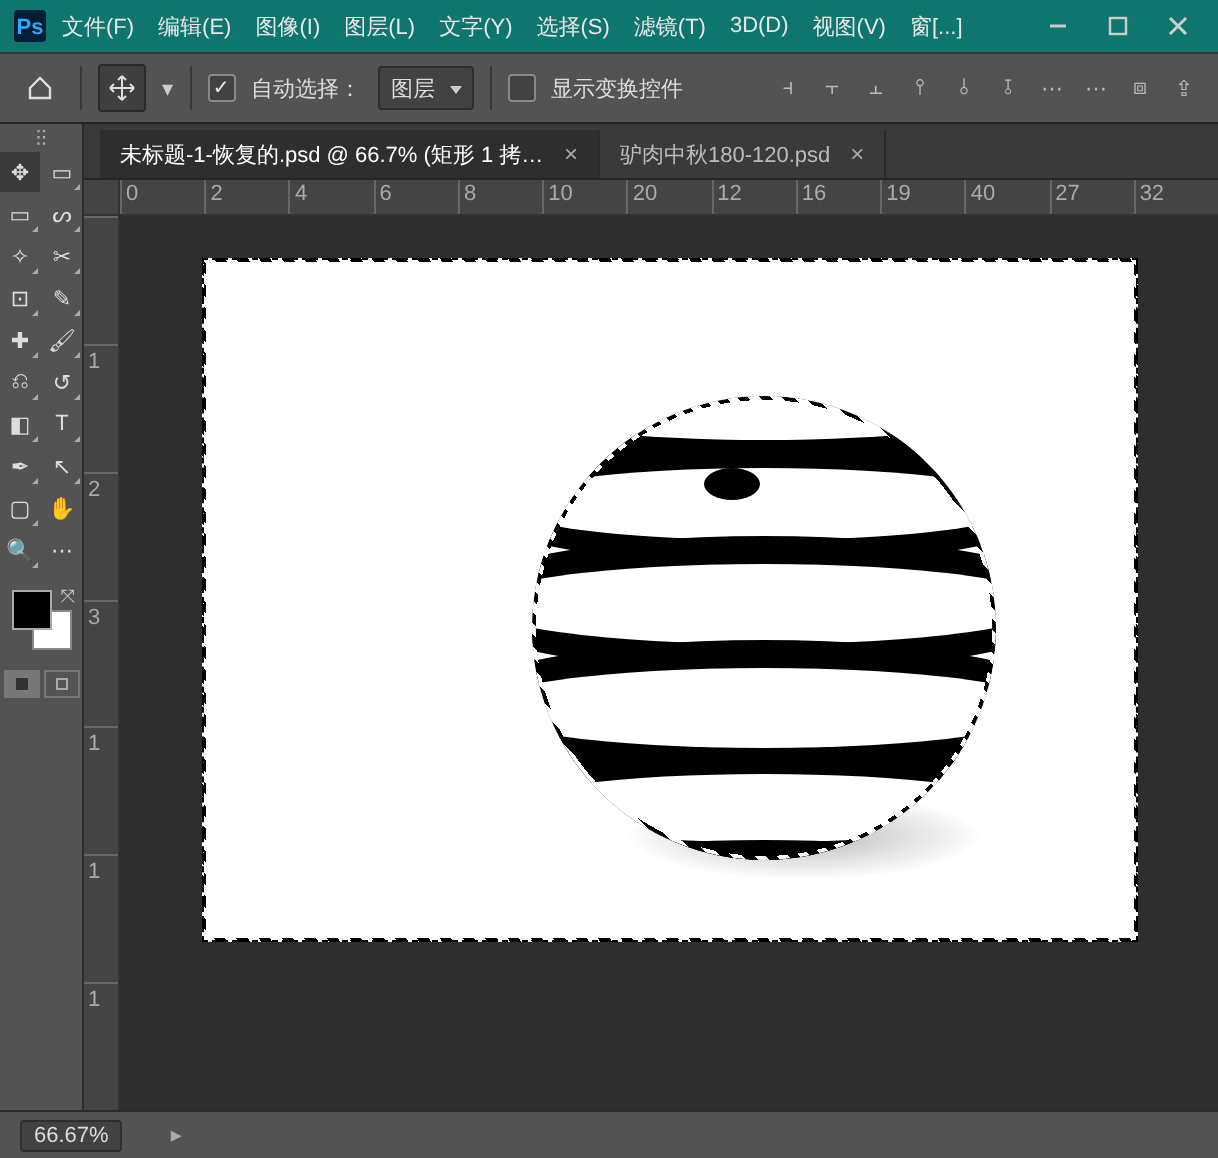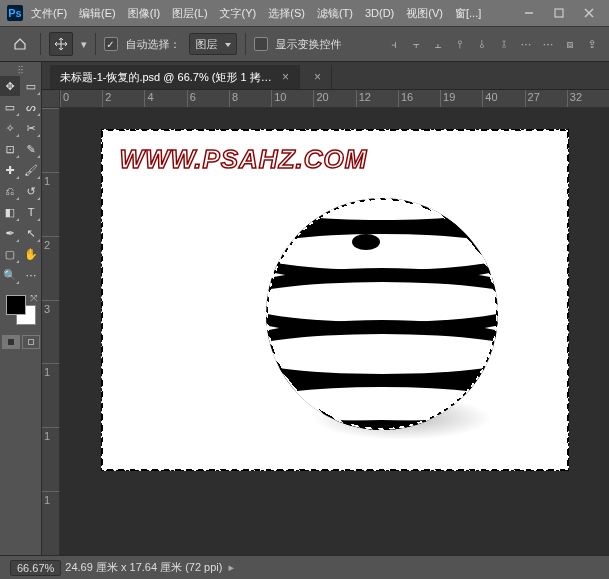--- a/index.html
+++ b/index.html
@@ -1,17 +1,17 @@
 <!DOCTYPE html>
 <html><head>
 <meta charset="utf-8">
 <style>
 *{margin:0;padding:0;box-sizing:border-box;font-family:"Microsoft YaHei",Arial,sans-serif;font-size:11px;user-select:none}
 body{width:609px;height:579px;background:#535353;overflow:hidden;color:#e8e8e8}
-.titlebar{height:26px;background:#737373;display:flex;align-items:center;padding:0 6px;gap:2px}
+.titlebar{height:26px;background:#0f766e;display:flex;align-items:center;padding:0 6px;gap:2px}
 .ps-logo{width:18px;height:18px;display:flex;align-items:center;justify-content:center}
 .menu-item{padding:3px 5px;color:#e8e8e8;cursor:default}
 .win-controls{margin-left:auto;display:flex;gap:2px}
 .win-btn{width:28px;height:20px;display:flex;align-items:center;justify-content:center;color:#ccc}
 .optionsbar{height:36px;background:#535353;border-top:1px solid #383838;border-bottom:1px solid #252525;display:flex;align-items:center;padding:0 8px;gap:8px}
 .opt-icon{width:24px;height:24px;display:flex;align-items:center;justify-content:center;border:1px solid transparent;border-radius:2px}
 .opt-icon.active{background:#3f3f3f;border-color:#2a2a2a}
 .opt-divider{width:1px;height:22px;background:#383838}
 .checkbox{width:14px;height:14px;border:1px solid #888;border-radius:2px;display:inline-flex;align-items:center;justify-content:center;background:#424242}
 .checkbox.checked::after{content:"✓";color:#e8e8e8;font-size:10px}
@@ -45,21 +45,21 @@
 .ruler-v span{height:80px;border-top:1px solid #666;padding-top:2px;padding-left:2px}
 .ruler-corner{position:absolute;left:0;top:0;width:18px;height:18px;background:#444;border-right:1px solid #333;border-bottom:1px solid #333}
 .canvas-bg{position:absolute;left:18px;top:18px;right:0;bottom:0;background:#2e2e2e;display:flex;align-items:flex-start;justify-content:center;padding-top:22px}
 .artboard{width:466px;height:340px;background:#fff;position:relative}
 .marching{position:absolute;inset:-1px;border:1px dashed #000;background-image:repeating-linear-gradient(45deg,#fff 0 4px,#000 4px 8px);-webkit-mask:linear-gradient(#000 0 0) content-box,linear-gradient(#000 0 0);-webkit-mask-composite:xor;mask-composite:exclude;padding:1px;pointer-events:none}
 .marching2{position:absolute;left:164px;top:68px;width:232px;height:232px;border-radius:50%;background-image:repeating-linear-gradient(45deg,#fff 0 4px,#000 4px 8px);-webkit-mask:radial-gradient(circle,transparent 114px,#000 114px 116px,transparent 116px);mask:radial-gradient(circle,transparent 114px,#000 114px 116px,transparent 116px);pointer-events:none}
 .watermark{position:absolute;left:18px;top:14px;font-family:Arial,sans-serif;font-size:26px;font-weight:900;font-style:italic;color:transparent;-webkit-text-stroke:1.5px #8b0000;letter-spacing:1px}
 .sphere{position:absolute;left:164px;top:68px;width:232px;height:232px}
 .shadow{position:absolute;left:210px;top:266px;width:180px;height:44px;background:radial-gradient(ellipse,rgba(0,0,0,.28) 0%,rgba(0,0,0,0) 70%)}
 .caption{position:absolute;left:0;right:0;bottom:16px;text-align:center;color:#d22;font-size:14px;letter-spacing:1px}
-.statusbar{height:24px;background:#535353;border-top:1px solid #2b2b2b;display:flex;align-items:center;padding:0 10px;color:#ddd;font-size:10px;gap:4px}
+.statusbar{height:24px;background:#535353;border-top:1px solid #2b2b2b;display:flex;align-items:center;padding:0 10px;color:#ddd;font-size:10px;gap:22px}
 .zoom-box{background:#424242;border:1px solid #2e2e2e;padding:1px 6px;border-radius:2px}
 .status-arrow{margin-left:2px;color:#aaa}
 </style>
 </head>
 <body>
 
 <div class="titlebar">
   <span class="ps-logo">
     <svg width="16" height="16" viewBox="0 0 16 16">
         <rect width="16" height="16" rx="2" fill="#001e36"></rect>
@@ -170,20 +170,21 @@
     </div>
   </div>
 
   <div class="doc-area">
     <div class="tabs">
       <div class="tab active">
         <span style="white-space:nowrap;overflow:hidden;text-overflow:ellipsis">未标题-1-恢复的.psd @ 66.7% (矩形 1 拷贝 8, RGB/8#) *</span>
         <span class="tab-close">×</span>
       </div>
       <div class="tab">
+        <span>驴肉中秋180-120.psd</span>
         <span class="tab-close">×</span>
       </div>
     </div>
     <div class="canvas-wrap">
       <div class="ruler-corner"></div>
       <div class="ruler-h" id="rulerH">
           <span>0</span>
           <span>2</span>
           <span>4</span>
           <span>6</span>
@@ -202,21 +203,20 @@
           <span>1</span>
           <span>2</span>
           <span>3</span>
           <span>1</span>
           <span>1</span>
           <span>1</span>
         </div>
       <div class="canvas-bg">
         <div class="artboard">
           <div class="marching"></div>
-          <div class="watermark">WWW.PSAHZ.COM</div>
           <div class="shadow"></div>
           <svg class="sphere" viewBox="0 0 232 232">
             <defs>
                 <clipPath id="cp">
                   <circle cx="116" cy="116" r="116"></circle>
                 </clipPath>
               </defs>
             <g clip-path="url(#cp)">
               <rect width="232" height="232" fill="#fff"></rect>
               <ellipse cx="116" cy="8" rx="140" ry="24" fill="#000"></ellipse>
@@ -236,15 +236,14 @@
           </svg>
           <div class="marching2"></div>
         </div>
       </div>
     </div>
   </div>
 </div>
 
 <div class="statusbar">
   <span class="zoom-box">66.67%</span>
-  <span>24.69 厘米 x 17.64 厘米 (72 ppi)</span>
   <span class="status-arrow">▸</span>
 </div>
 
 </body></html>

